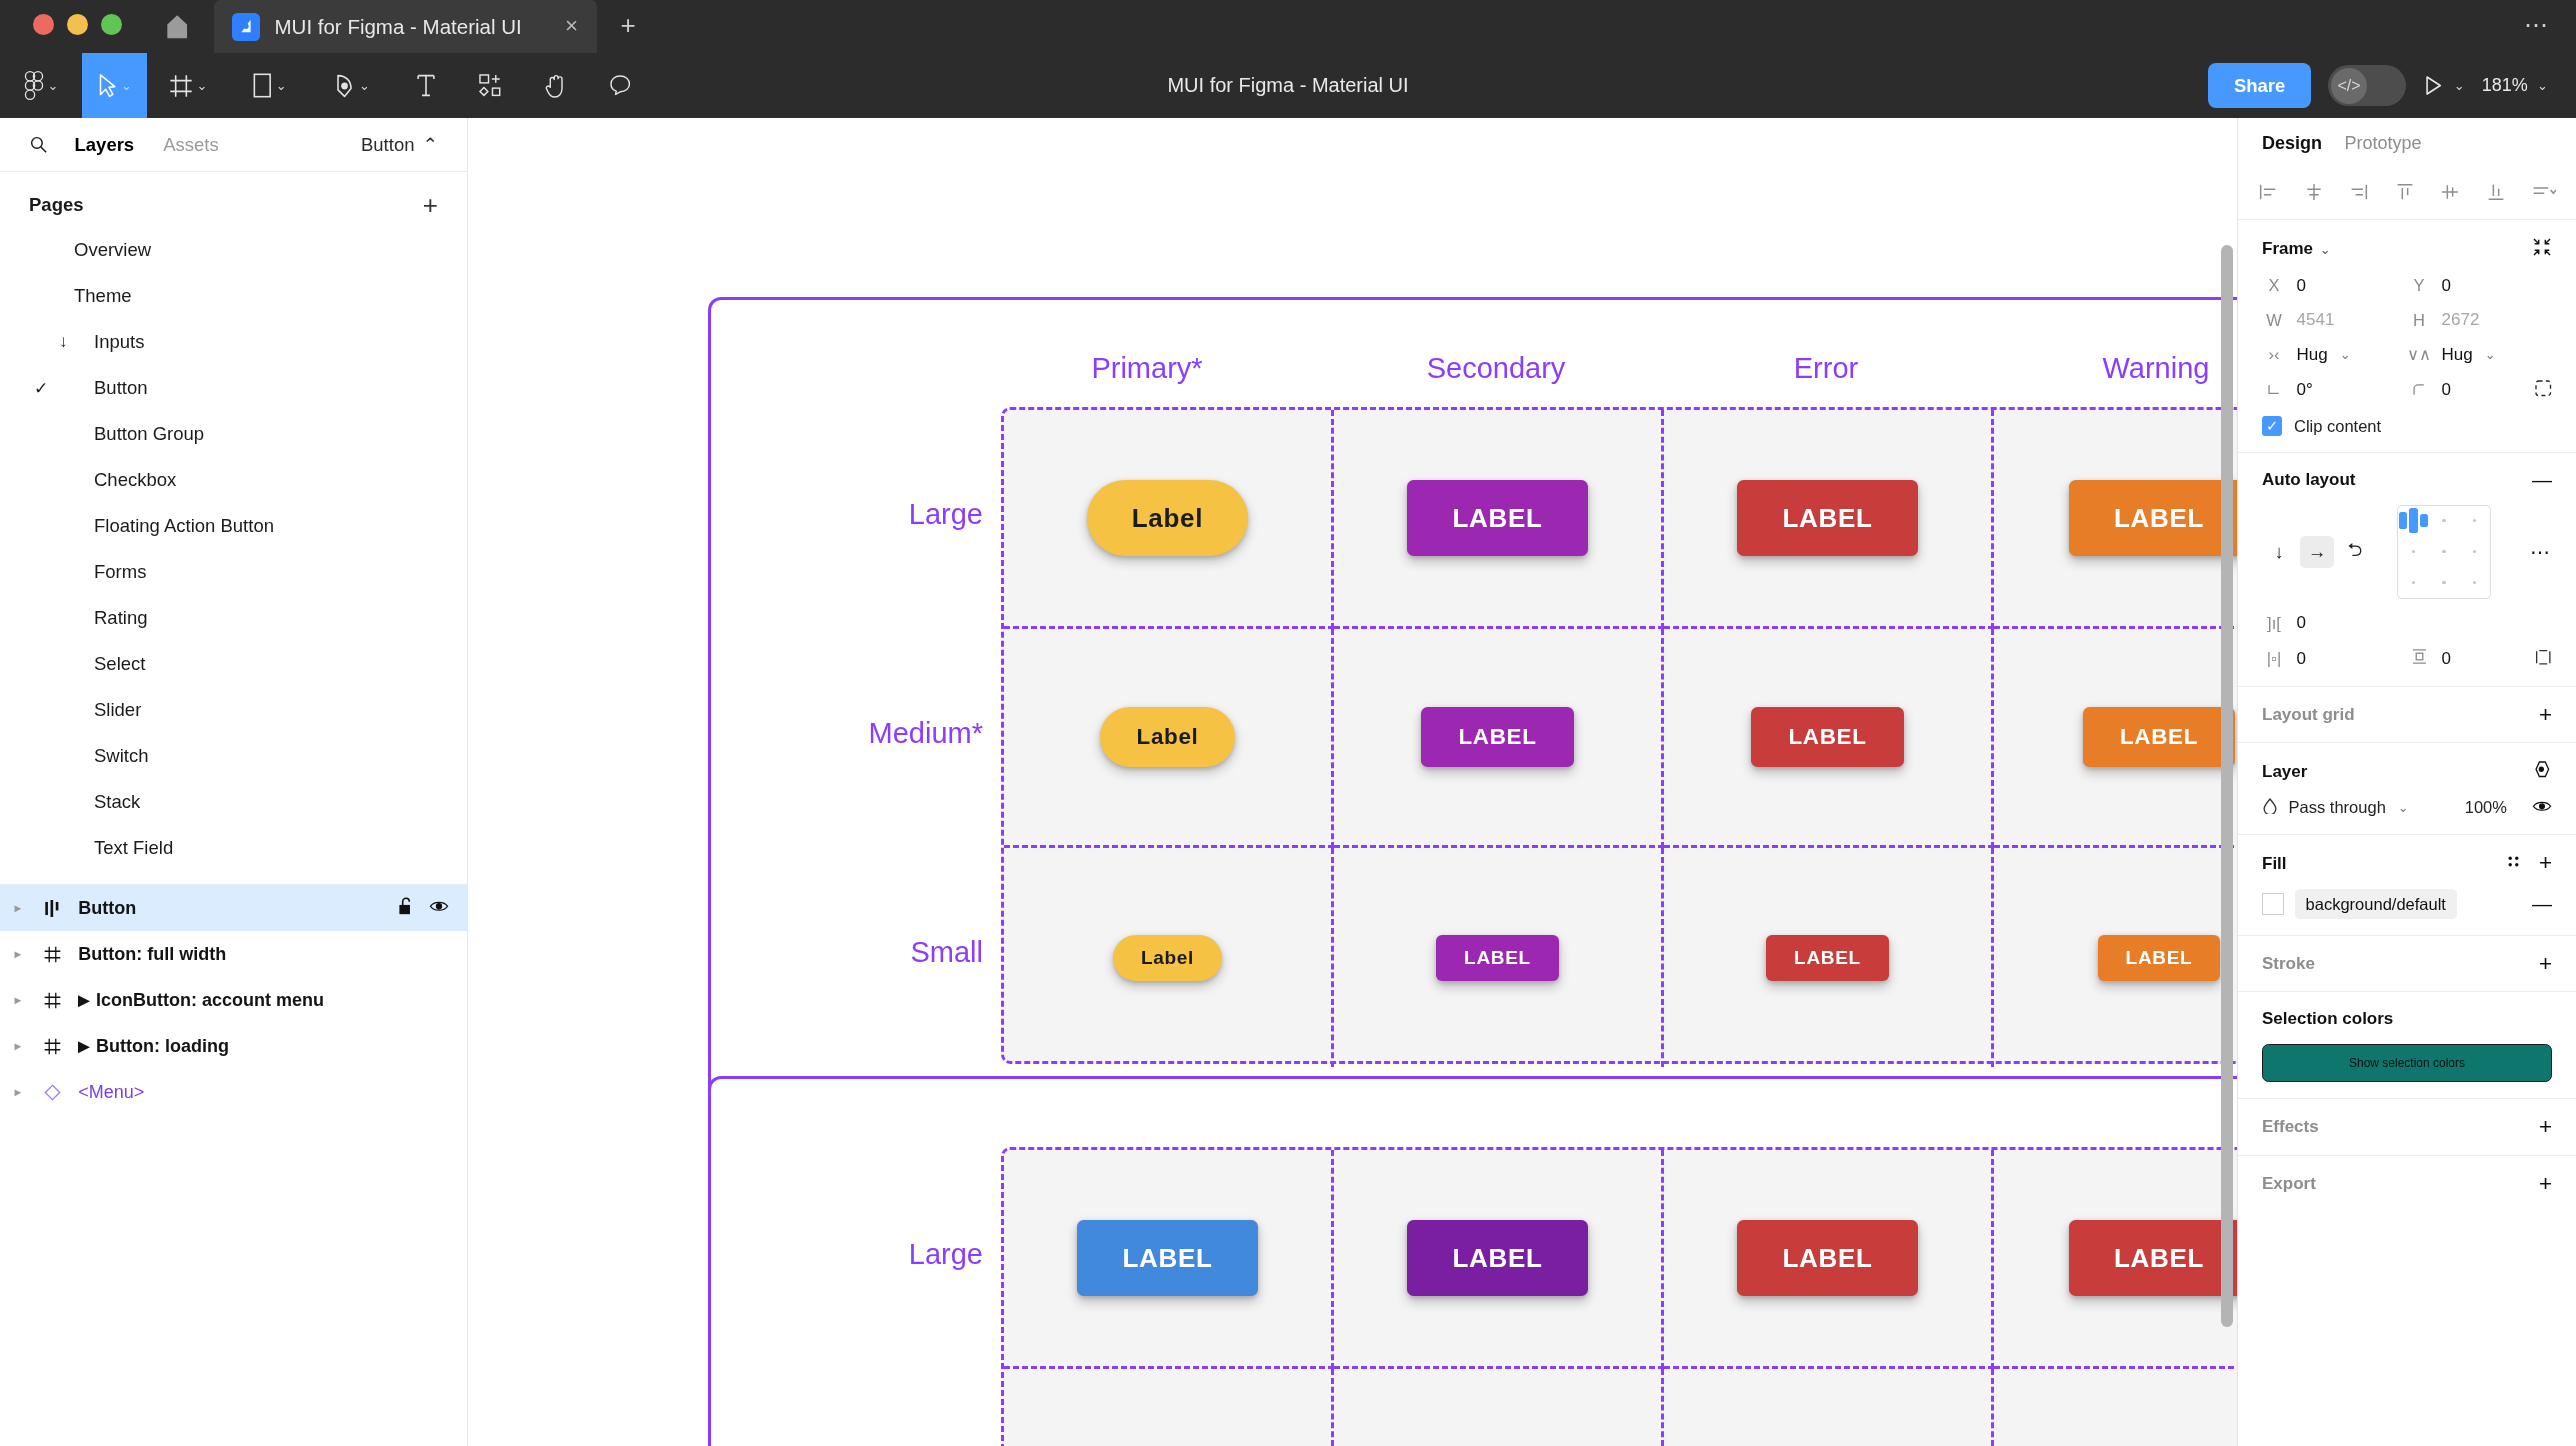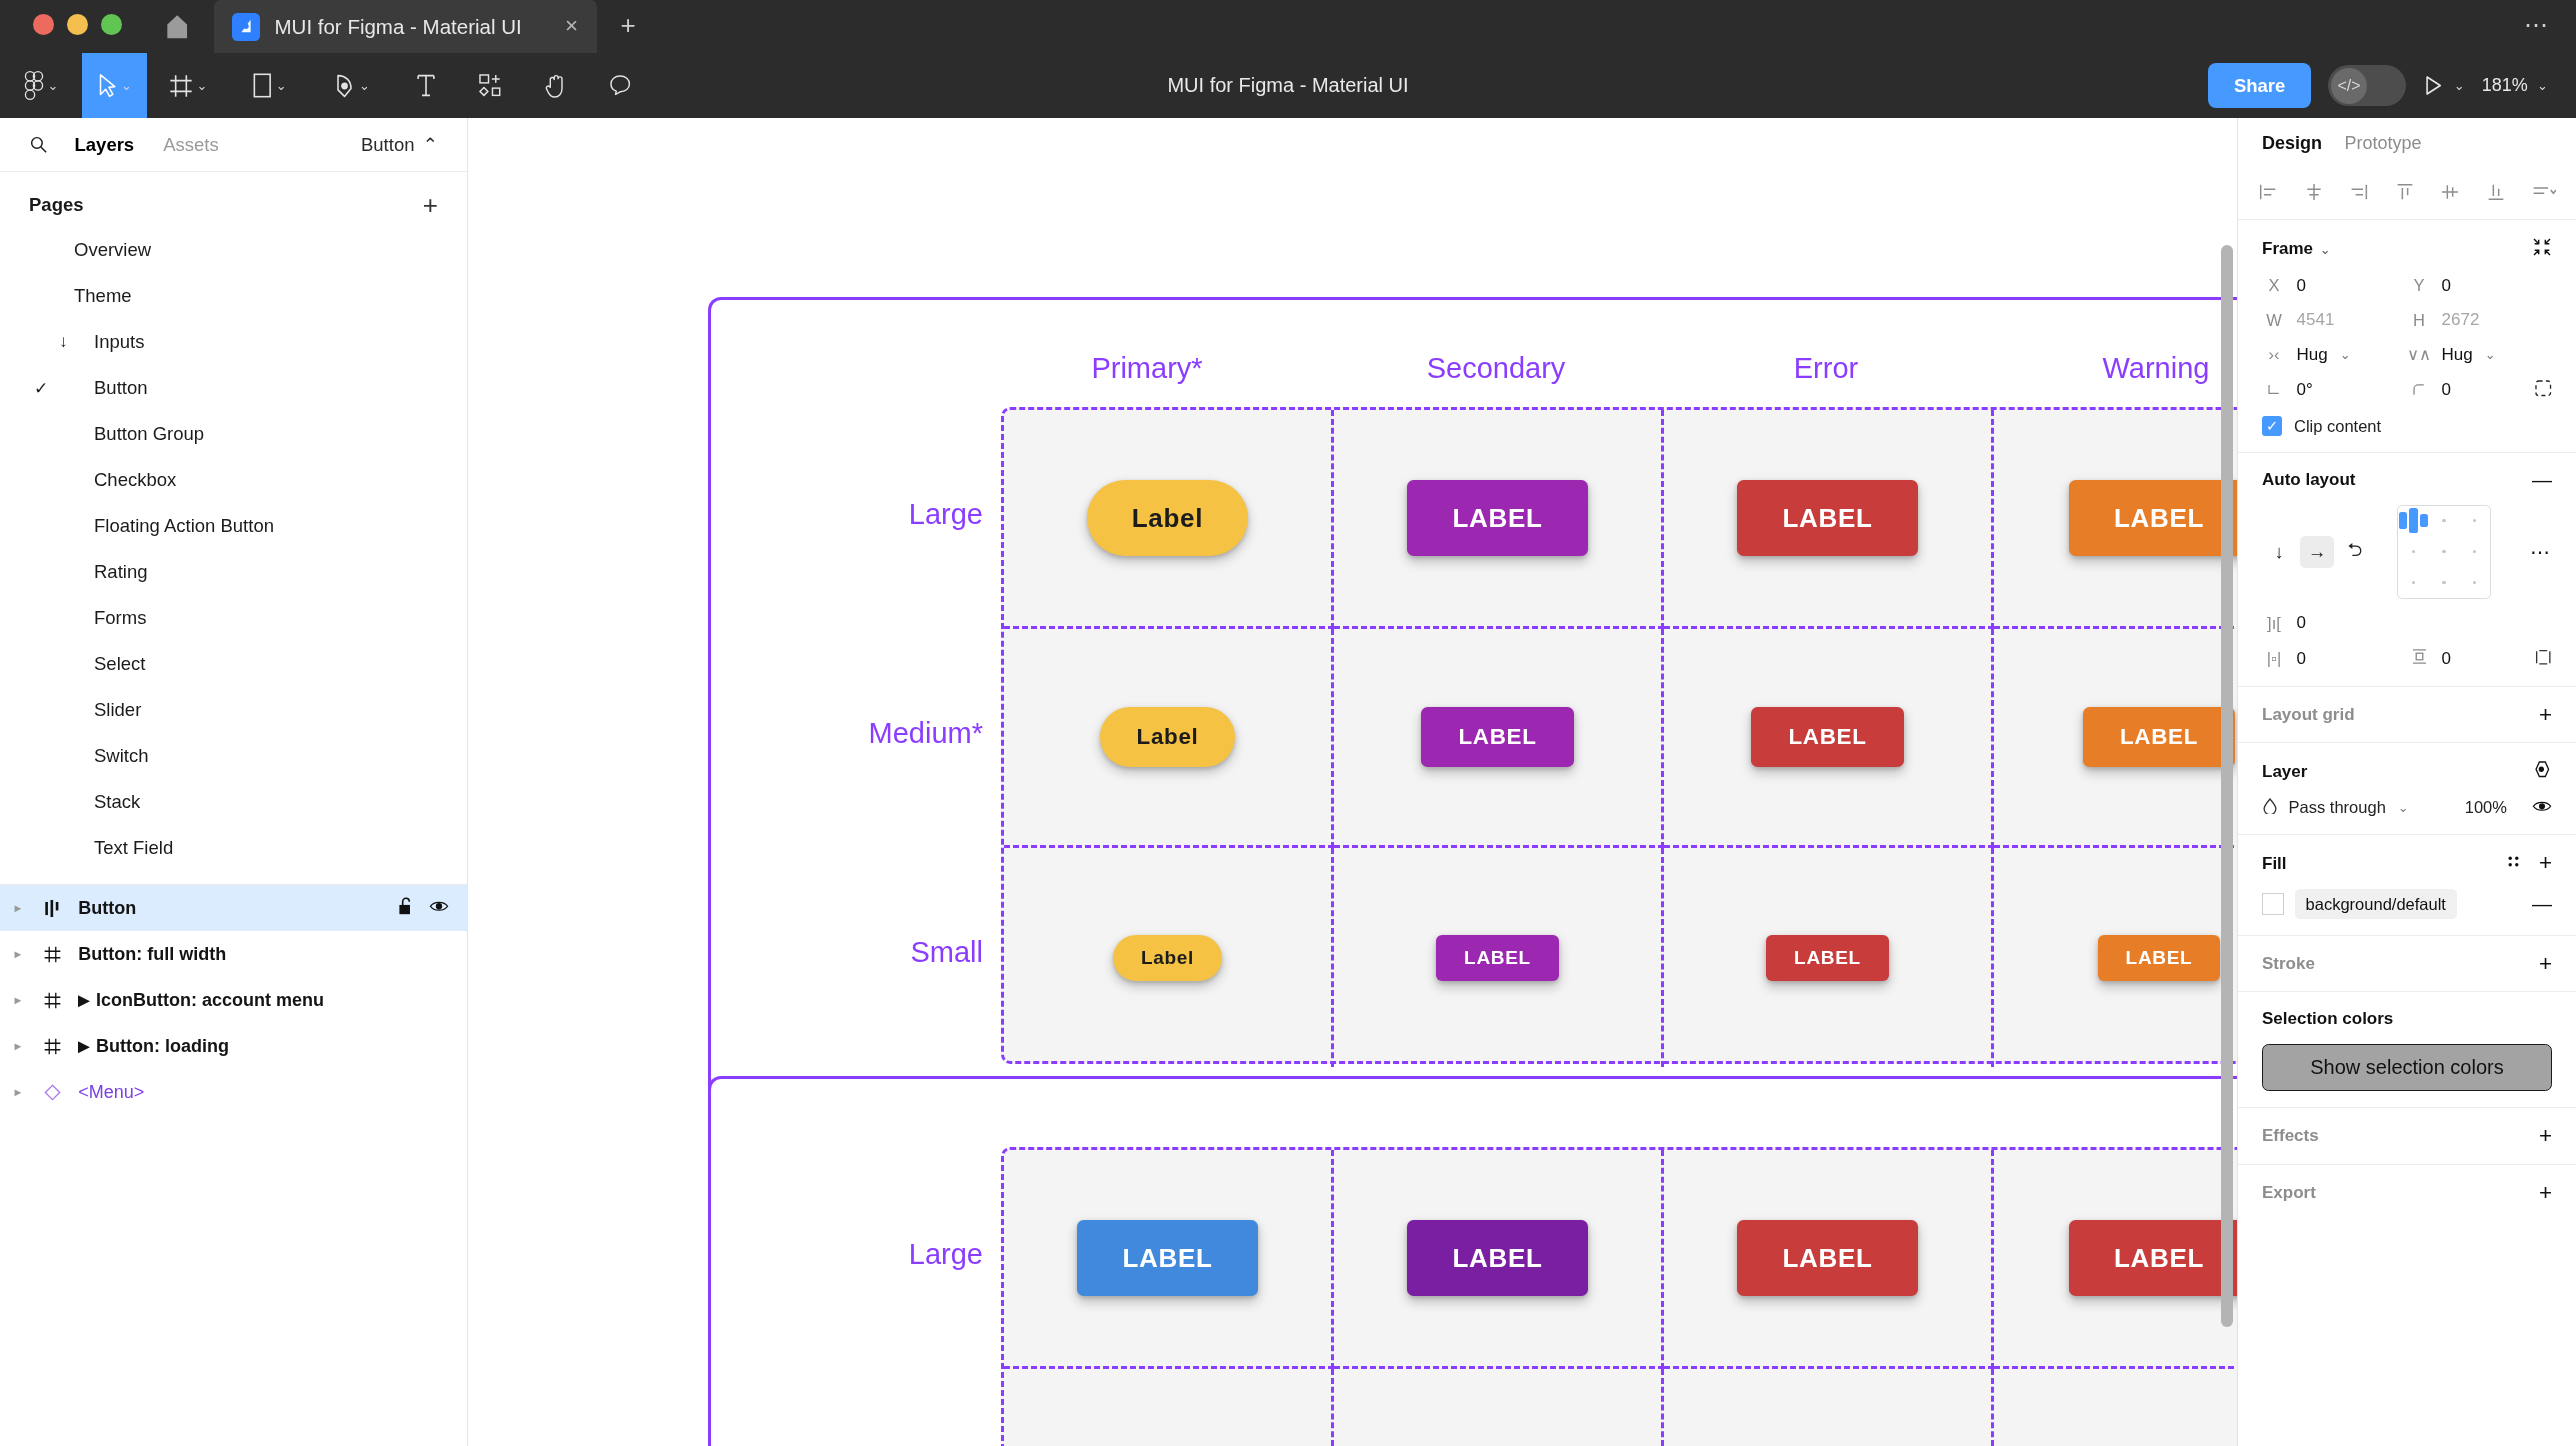--- a/index.html
+++ b/index.html
@@ -208,21 +208,21 @@
   .al-pad i { width: 3.3px; height: 3.3px; border-radius: 50%; background: #c4c4c4; display: block; }
   .al-bar { width: 8.6px; border-radius: 2.6px; background: #4599ff; }
   .al-more { margin-left: auto; font-size: 20px; letter-spacing: 2px; color: #111; }
   .rp-row { display: flex; align-items: center; gap: 10.6px; }
   .swatch { width: 22.4px; height: 22.4px; border: 0.7px solid #cfcfcf; background: #fff; }
   .pill-tag {
     background: #f0f0f0; border-radius: 5.3px; padding: 5.3px 10.6px; font-size: 16.5px; color: #111;
   }
   .btn-outline {
     width: 100%; border: 1.3px solid #1b1b1b; border-radius: 6.6px; padding: 11.2px 0;
-    text-align: center; font-size: 20px; color: #111; cursor: pointer; background: #a3a3a3;
+    text-align: center; font-size: 12px; color: #111; cursor: pointer; background: #0f766e;
   }
   .minus { font-size: 20px; color: #111; line-height: 1; }
   .plus { font-size: 22.4px; color: #111; line-height: 1; }
 
   
   .v-scroll {
     position: absolute; right: 4px; top: 127px; width: 12px; height: 1082px;
     background: #b4b4b4; border-radius: 6px;
   }
 </style>
@@ -377,24 +377,24 @@
           <div class="page-item" style="padding-left: 94px;">
             <span>Button Group</span>
           </div>
           <div class="page-item" style="padding-left: 94px;">
             <span>Checkbox</span>
           </div>
           <div class="page-item" style="padding-left: 94px;">
             <span>Floating Action Button</span>
           </div>
           <div class="page-item" style="padding-left: 94px;">
+            <span>Forms</span>
+          </div>
+          <div class="page-item" style="padding-left: 94px;">
             <span>Rating</span>
-          </div>
-          <div class="page-item" style="padding-left: 94px;">
-            <span>Forms</span>
           </div>
           <div class="page-item" style="padding-left: 94px;">
             <span>Select</span>
           </div>
           <div class="page-item" style="padding-left: 94px;">
             <span>Slider</span>
           </div>
           <div class="page-item" style="padding-left: 94px;">
             <span>Switch</span>
           </div>

